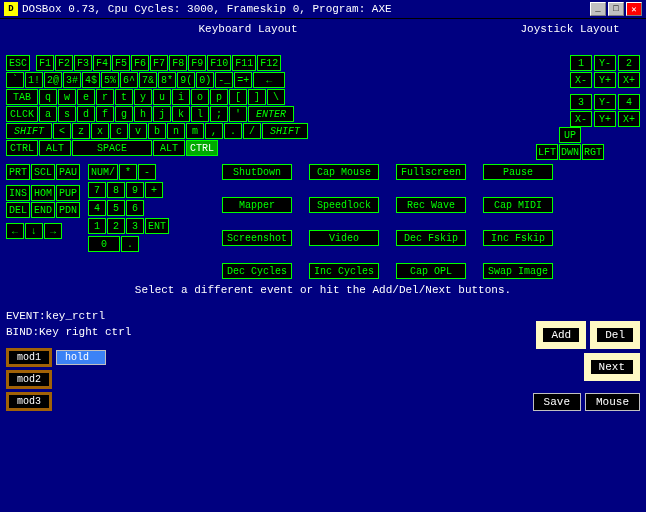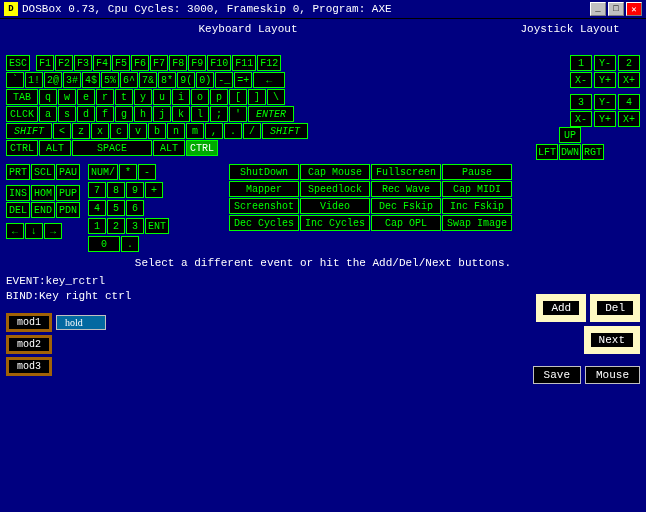--- a/index.html
+++ b/index.html
@@ -145,25 +145,25 @@
       border: 3px solid #a16207;
       color: #ffffff;
       font-size: 10px;
       font-family: 'Courier New', Courier, monospace;
       padding: 1px 8px;
       cursor: pointer;
       min-width: 40px;
       text-align: center;
     }
     .hold-btn {
-      background: #0369a1;
+      background: #3b82f6;
       border: 1px solid #c0c0c0;
       color: #ffffff;
       font-size: 10px;
-      font-family: Liberation Serif, serif;
+      font-family: Liberation Mono, monospace;
       padding: 1px 8px;
       cursor: pointer;
       min-width: 50px;
     }
     .save-exit-btn {
       background: #000000;
       border: 1px solid #c0c0c0;
       color: #ffffff;
       font-size: 11px;
       font-family: 'Courier New', Courier, monospace;
@@ -407,21 +407,21 @@
         <div class="key">2</div>
         <div class="key">3</div>
         <div class="key">ENT</div>
       </div>
       <div class="key-row">
         <div class="key wide">0</div>
         <div class="key">.</div>
       </div>
     </div>
 
-    <div style="display:grid; grid-template-columns: repeat(4, auto); gap:1px; margin-left:11px; align-content:start;padding-left:45px;">
+    <div style="display:grid; grid-template-columns: repeat(4, auto); gap:17px; margin-left:4px; align-content:start;padding-left:45px;">
       <div class="action-btn">ShutDown</div>
       <div class="action-btn">Cap Mouse</div>
       <div class="action-btn">Fullscreen</div>
       <div class="action-btn">Pause</div>
       <div class="action-btn">Mapper</div>
       <div class="action-btn">Speedlock</div>
       <div class="action-btn">Rec Wave</div>
       <div class="action-btn">Cap MIDI</div>
       <div class="action-btn">Screenshot</div>
       <div class="action-btn">Video</div>
@@ -429,21 +429,21 @@
       <div class="action-btn">Inc Fskip</div>
       <div class="action-btn">Dec Cycles</div>
       <div class="action-btn">Inc Cycles</div>
       <div class="action-btn">Cap OPL</div>
       <div class="action-btn">Swap Image</div>
     </div>
   </div>
 
   <div class="info-text">Select a different event or hit the Add/Del/Next buttons.</div>
 
-  <div style="display:flex; gap:16px; align-items:flex-start;">
+  <div style="display:flex; gap:16px; align-items:flex-end;">
     <div style="flex:1;">
       <div class="event-line">EVENT:key_rctrl</div>
       <div class="event-line">BIND:Key right ctrl</div>
       <div style="margin-top:8px; display:flex; flex-direction:column; gap:3px;">
         <div class="mod-row">
           <div class="mod-btn">mod1</div>
           <div class="hold-btn">hold</div>
         </div>
         <div class="mod-row">
           <div class="mod-btn">mod2</div>

